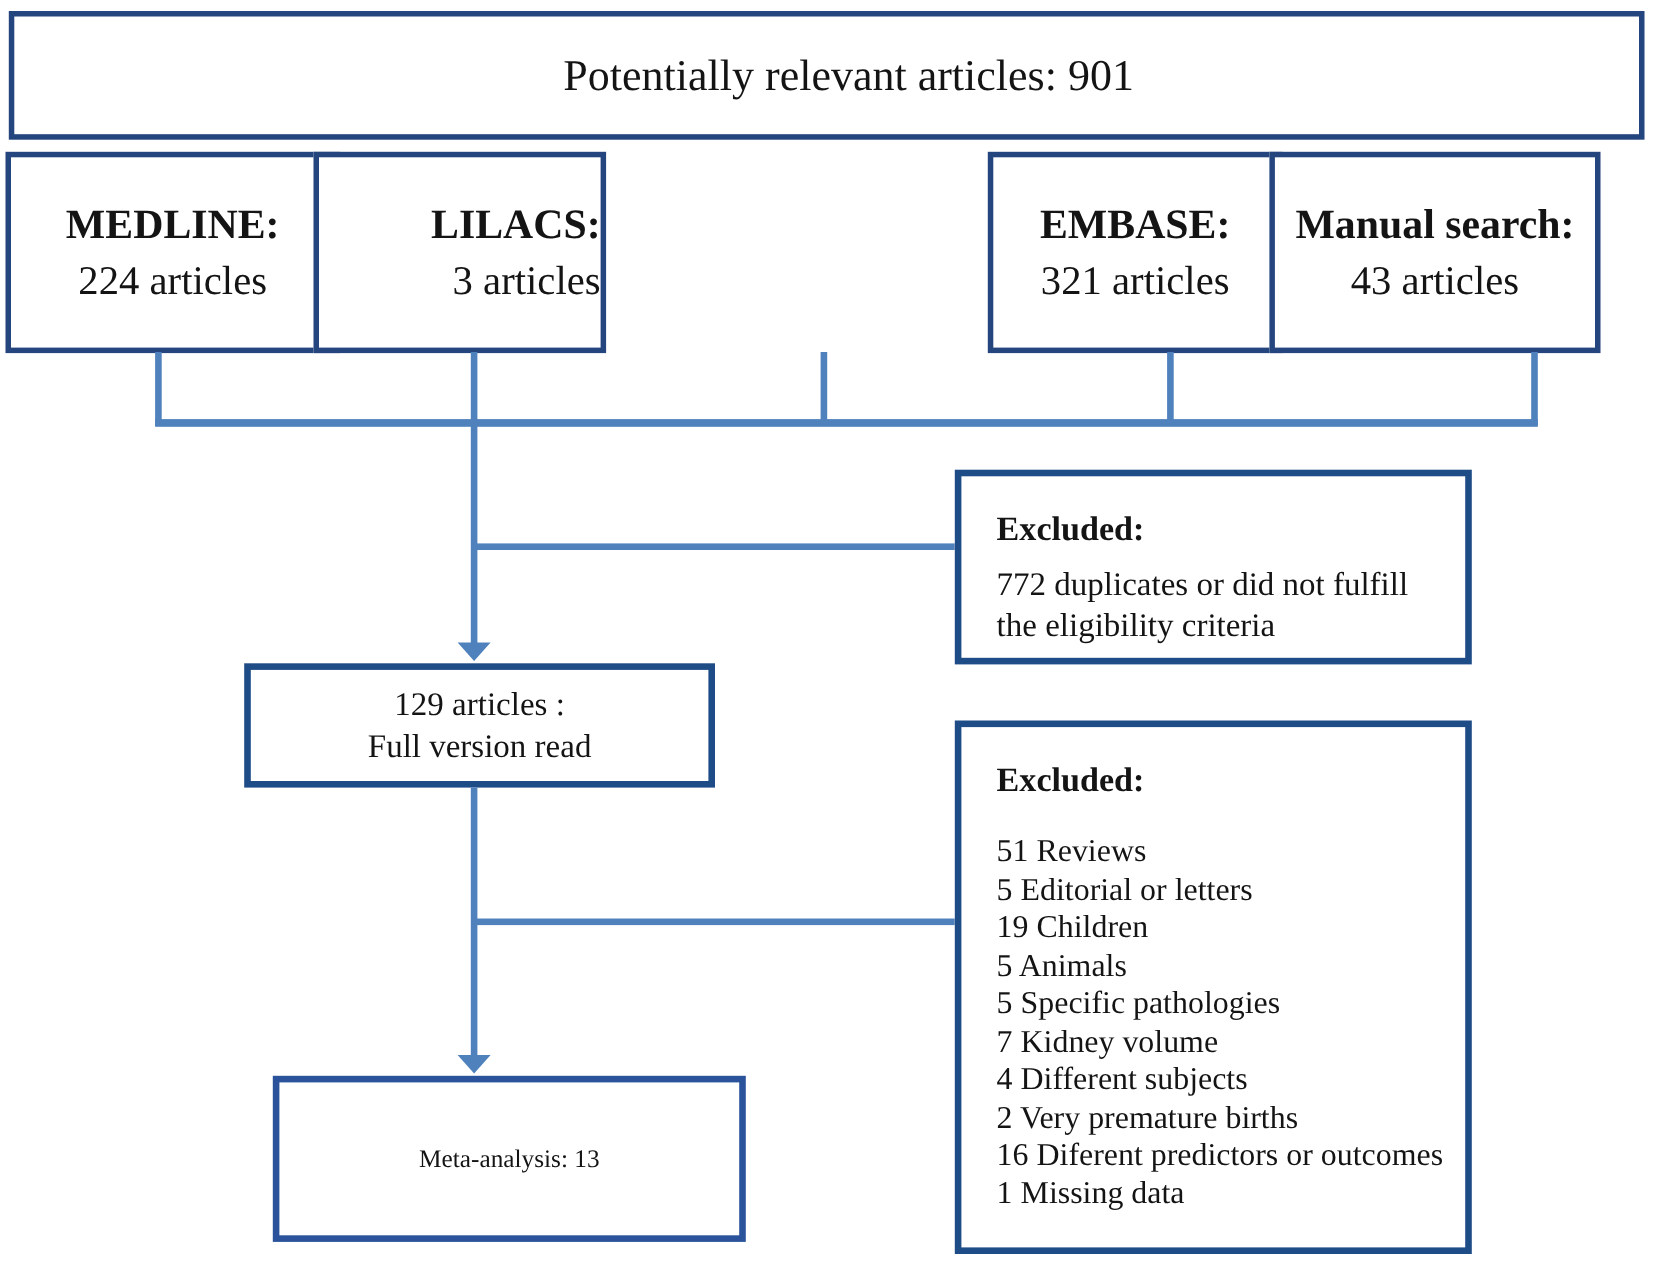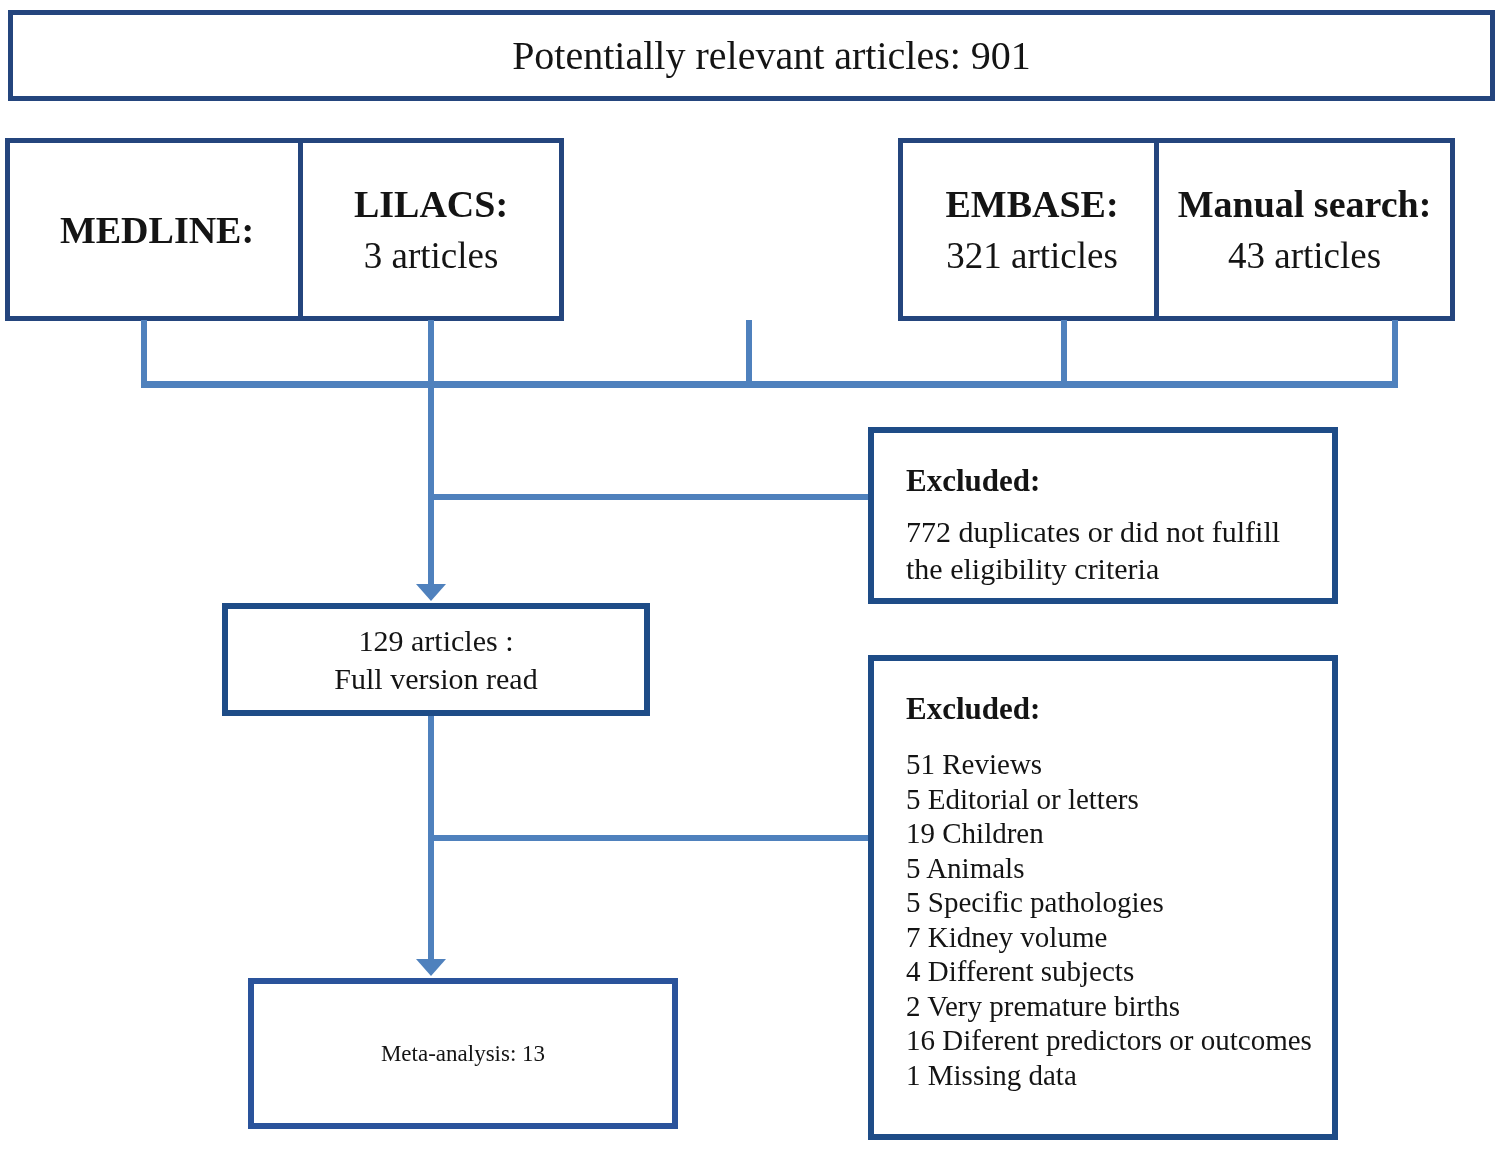--- a/index.html
+++ b/index.html
@@ -23,28 +23,28 @@
 
   .center-flex {
     display: flex;
     flex-direction: column;
     align-items: center;
     justify-content: center;
     text-align: center;
   }
 
   
-  #title-box { left: 8px; top: 10px; width: 1487px; height: 91px; font-size: 40px; padding-left: 40px; }
+  #title-box { left: 8px; top: 10px; width: 1487px; height: 117px; font-size: 40px; padding-left: 40px; }
 
   
   .source-box { top: 138px; height: 183px; font-size: 37px; line-height: 52px; }
   .source-name { font-weight: bold; font-size: 38px; white-space: nowrap; }
   .source-count { white-space: nowrap; }
   #src-0 { left: 5px;    width: 304px; }
-  #src-1 { left: 298px;  width: 266px; }
+  #src-1 { left: 285px;  width: 266px; align-items: flex-end; }
   #src-2 { left: 594px;  width: 265px; }
   #src-3 { left: 898px;  width: 268px; }
   #src-4 { left: 1154px; width: 301px; }
 
   
   .vline, .hline { position: absolute; background: #4f81bd; }
   .vline { width: 6px; }
   .hline { height: 6px; }
   #stub-0 { left: 141px;  top: 320px; height: 67px; }
   #stub-1 { left: 428px;  top: 320px; height: 67px; }
@@ -70,36 +70,37 @@
 
   
   #screening-box { left: 222px; top: 603px; width: 428px; height: 113px; font-size: 30px; line-height: 38px; align-items: center; }
 
   
   .excluded-box { padding: 30px 20px 0 32px; font-family: Liberation Serif, serif; }
   #excluded-1 { left: 868px; top: 427px; width: 470px; height: 177px; }
   #excluded-2 { left: 868px; top: 655px; width: 470px; height: 485px; }
   .excluded-heading { font-weight: bold; font-size: 31px; margin-bottom: 14px; }
   .excluded-body { font-size: 30px; line-height: 37px; }
-  .excluded-list { font-size: 29px; line-height: 34.5px; margin-top: 20px; }
+  .excluded-list { font-size: 29px; line-height: 34.5px; margin-top: 30px; }
 
   
   #final-box { left: 234px; top: 978px; width: 430px; height: 151px; font-size: 23px; margin-left: 14px; }
 </style>
 </head>
 <body>
 
 <div id="canvas">
 
   <div id="title-box" class="box border-dark center-flex">
     <span>Potentially relevant articles: 901</span>
   </div>
 
   <div id="src-0" class="box border-dark center-flex source-box">
     <span class="source-name">MEDLINE:</span>
+    <span class="source-count">224 articles</span>
   </div>
   <div id="src-1" class="box border-dark center-flex source-box">
     <span class="source-name">LILACS:</span>
     <span class="source-count">3 articles</span>
   </div>
   <div id="src-3" class="box border-dark center-flex source-box">
     <span class="source-name">EMBASE:</span>
     <span class="source-count">321 articles</span>
   </div>
   <div id="src-4" class="box border-dark center-flex source-box">

